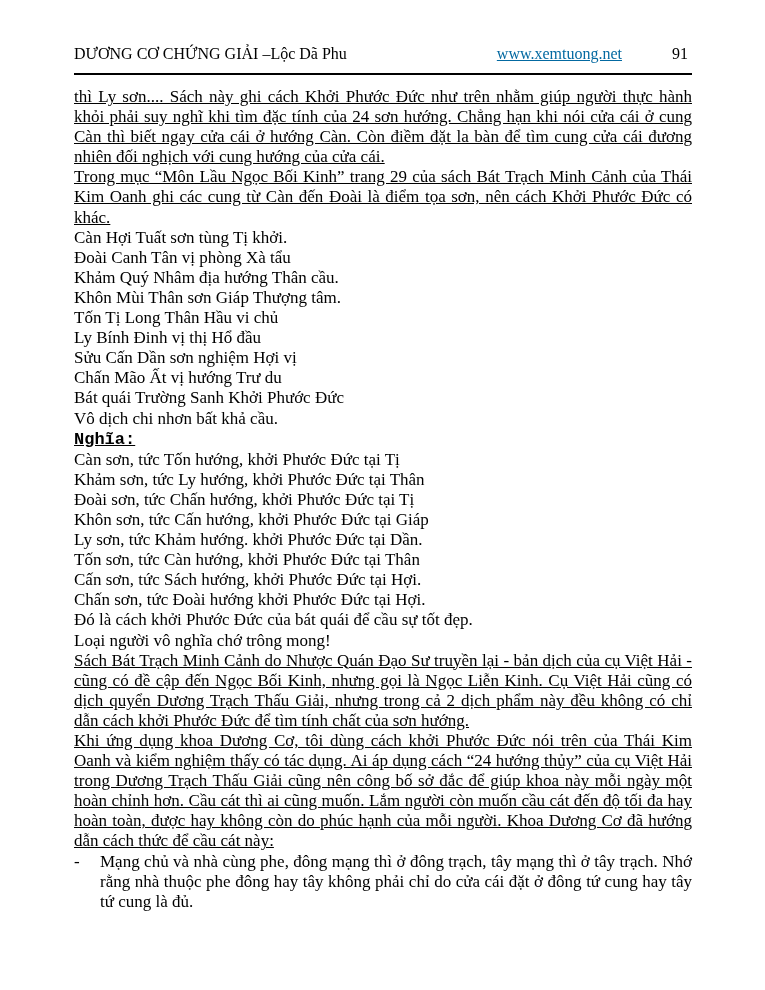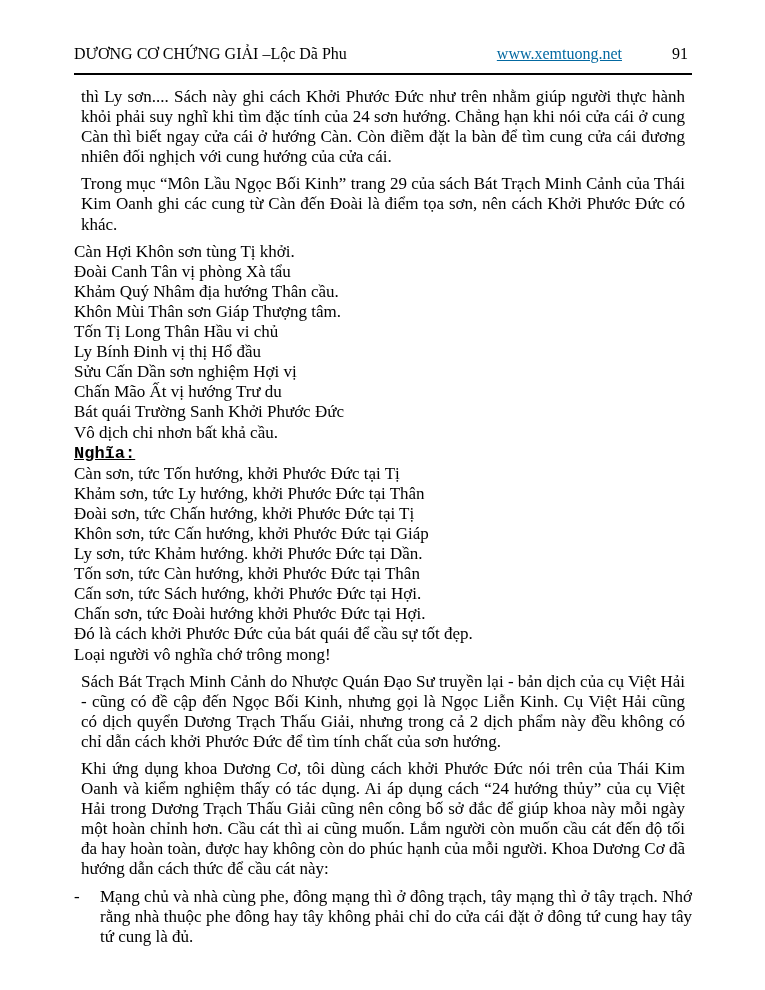--- a/index.html
+++ b/index.html
@@ -47,23 +47,24 @@
     border-top: 2px solid #000000;
     margin: 9px 0 0 0;
   }
   
   .content {
     margin-top: 12px;
     font-size: 17px;
     line-height: 20.1px;
   }
   .para {
-    margin: 7px;
+    margin: 0;
     text-align: justify;
     text-align-last: left;
+    text-decoration: underline;
   }
   .verse-line, .meaning-line {
     text-align: left;
   }
   .nghia-heading {
     font-weight: bold;
     text-decoration: underline;
     text-underline-offset: 1px;
     font-family: Liberation Mono, monospace;
   }
@@ -91,21 +92,21 @@
     <span class="header-pagenum">91</span>
   </div>
   <hr class="header-rule">
 
   <div class="content">
 
     <p class="para">thì Ly sơn.... Sách này ghi cách Khởi Phước Đức như trên nhằm giúp người thực hành khỏi phải suy nghĩ khi tìm đặc tính của 24 sơn hướng. Chẳng hạn khi nói cửa cái ở cung Càn thì biết ngay cửa cái ở hướng Càn. Còn điềm đặt la bàn để tìm cung cửa cái đương nhiên đối nghịch với cung hướng của cửa cái.</p>
     <p class="para">Trong mục “Môn Lầu Ngọc Bối Kinh” trang 29 của sách Bát Trạch Minh Cảnh của Thái Kim Oanh ghi các cung từ Càn đến Đoài là điểm tọa sơn, nên cách Khởi Phước Đức có khác.</p>
 
     <div>
-      <div class="verse-line">Càn Hợi Khôn sơn tùng Tị khởi.</div>
+      <div class="verse-line">Càn Hợi Tuất sơn tùng Tị khởi.</div>
       <div class="verse-line">Đoài Canh Tân vị phòng Xà tẩu</div>
       <div class="verse-line">Khảm Quý Nhâm địa hướng Thân cầu.</div>
       <div class="verse-line">Khôn Mùi Thân sơn Giáp Thượng tâm.</div>
       <div class="verse-line">Tốn Tị Long Thân Hầu vi chủ</div>
       <div class="verse-line">Ly Bính Đinh vị thị Hổ đầu</div>
       <div class="verse-line">Sửu Cấn Dần sơn nghiệm Hợi vị</div>
       <div class="verse-line">Chấn Mão Ất vị hướng Trư du</div>
       <div class="verse-line">Bát quái Trường Sanh Khởi Phước Đức</div>
       <div class="verse-line">Vô dịch chi nhơn bất khả cầu.</div>
     </div>

